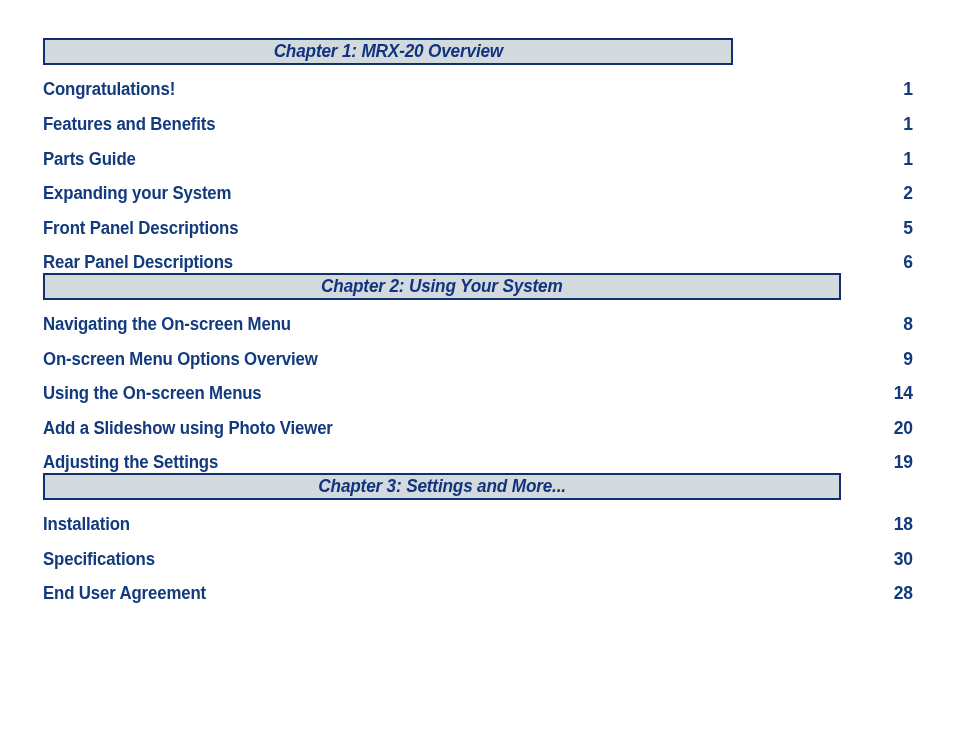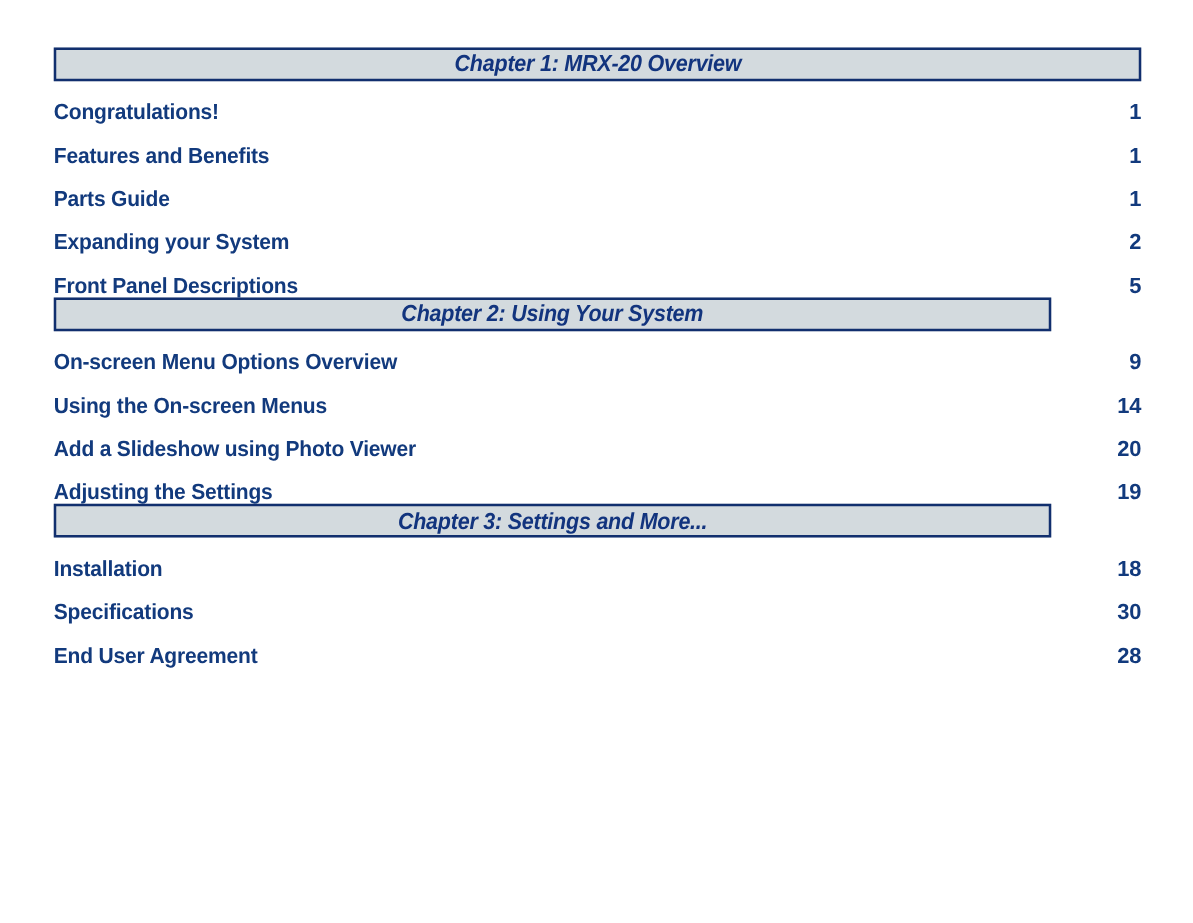--- a/index.html
+++ b/index.html
@@ -28,21 +28,21 @@
     box-sizing: border-box;
     background: #d3dade;
     border: 2px solid #112f6e;
     height: 27px;
     display: flex;
     align-items: center;
     justify-content: center;
     margin: 0;
   }
   .chapter-bar.wide {
-    width: 870px;
+    width: 690px;
   }
   .chapter-bar.narrow {
     width: 798px;
   }
   .chapter-bar-title {
     font-size: 18.5px;
     font-weight: bold;
     font-style: italic;
     color: #12347e;
     letter-spacing: -0.2px;
@@ -110,25 +110,33 @@
         <span class="entry-page">1</span>
       </div>
       <div class="entry-row">
         <span class="entry-title">Expanding your System</span>
         <span class="entry-page">2</span>
       </div>
       <div class="entry-row">
         <span class="entry-title">Front Panel Descriptions</span>
         <span class="entry-page">5</span>
       </div>
+      <div class="entry-row">
+        <span class="entry-title">Rear Panel Descriptions</span>
+        <span class="entry-page">6</span>
+      </div>
     </div>
 
     <div class="chapter-group">
       <div class="chapter-bar narrow">
         <span class="chapter-bar-title">Chapter 2: Using Your System</span>
+      </div>
+      <div class="entry-row first-of-chapter">
+        <span class="entry-title">Navigating the On-screen Menu</span>
+        <span class="entry-page">8</span>
       </div>
       <div class="entry-row">
         <span class="entry-title">On-screen Menu Options Overview</span>
         <span class="entry-page">9</span>
       </div>
       <div class="entry-row">
         <span class="entry-title">Using the On-screen Menus</span>
         <span class="entry-page">14</span>
       </div>
       <div class="entry-row">

